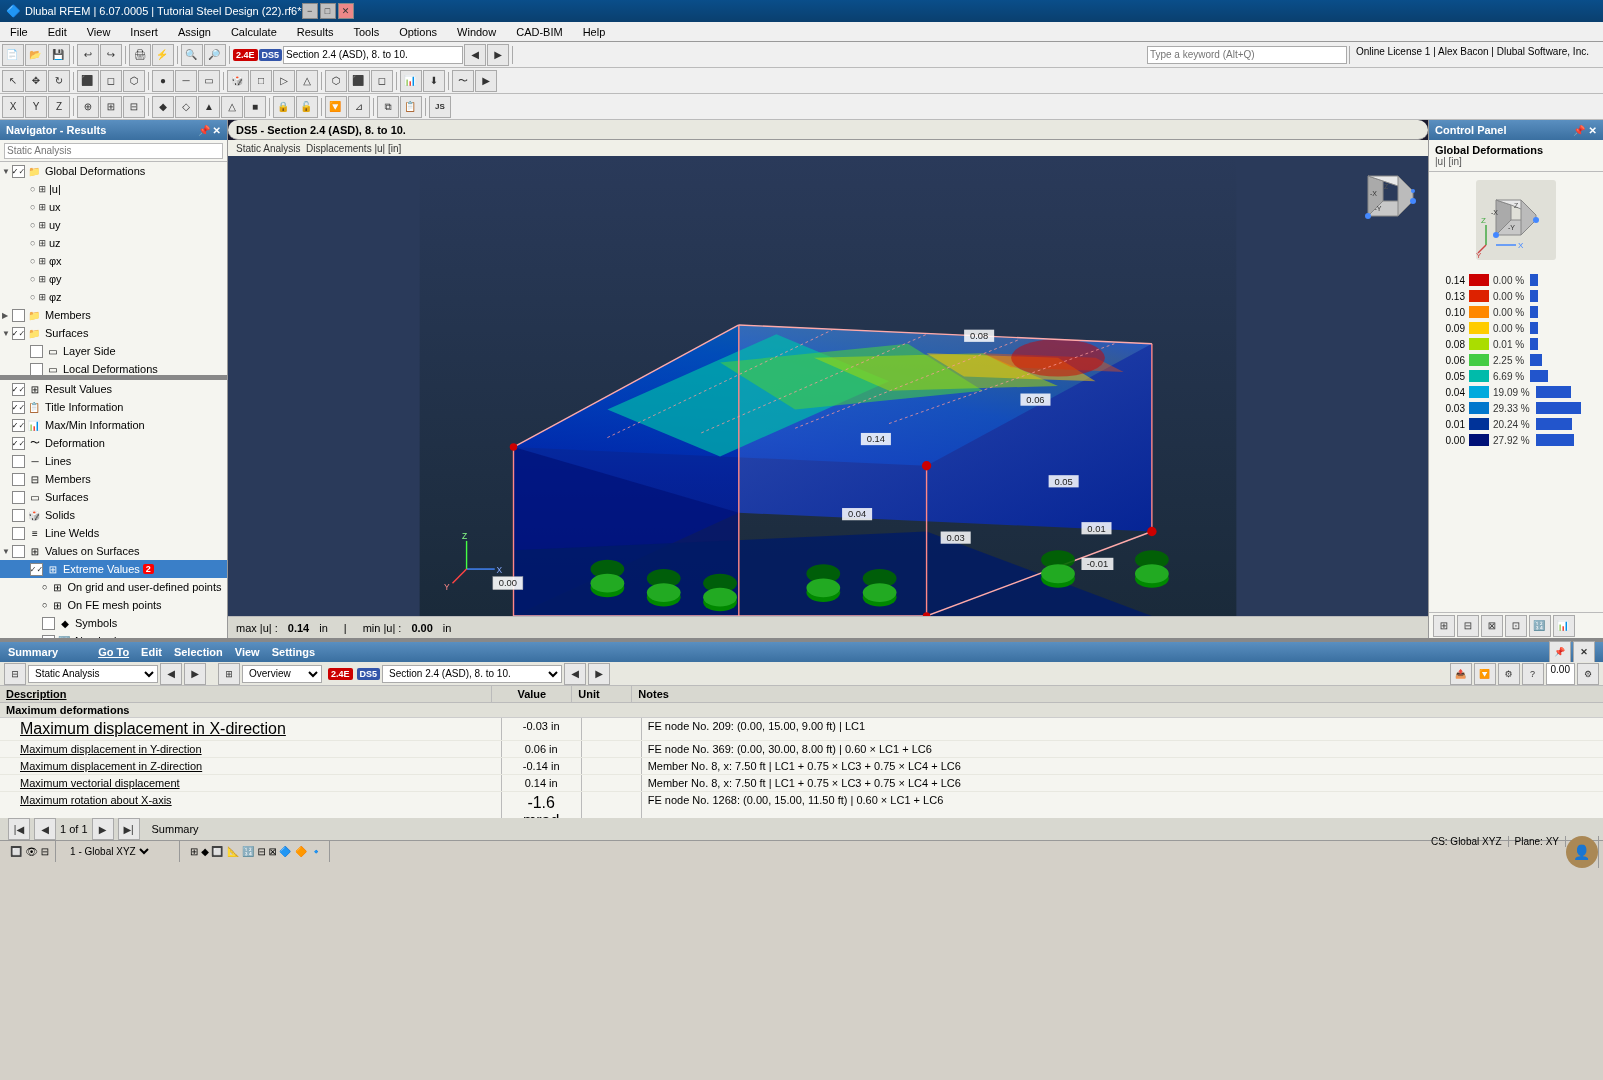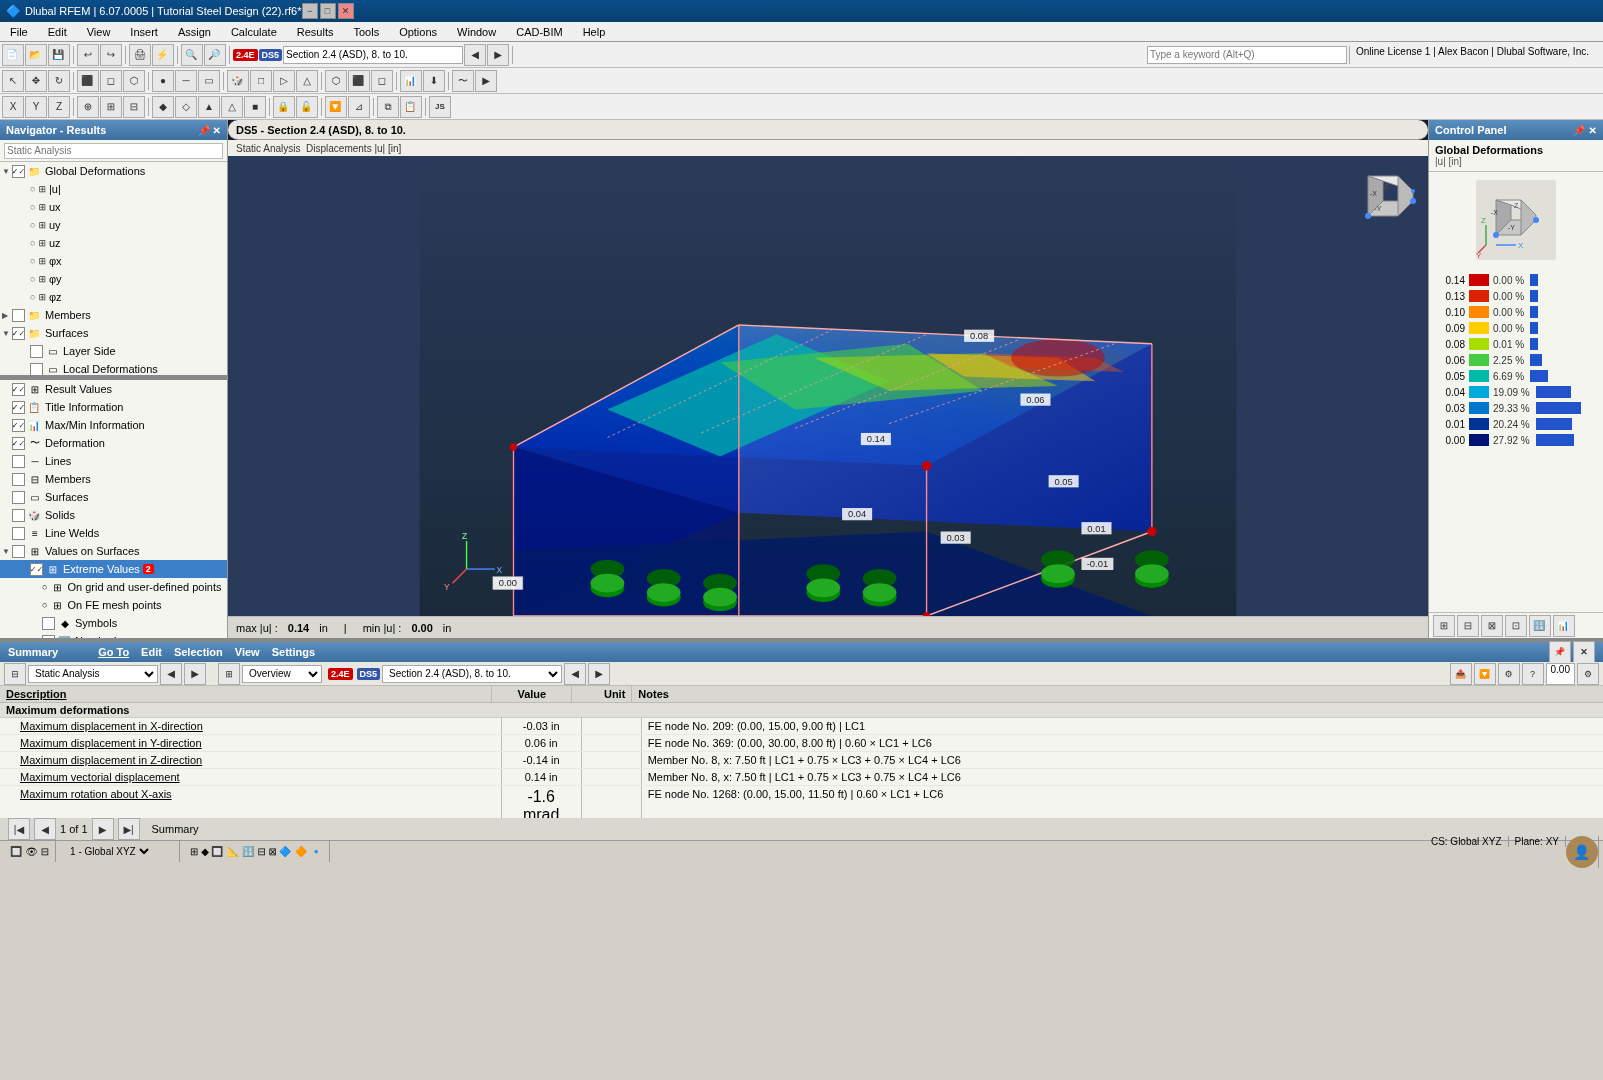--- a/index.html
+++ b/index.html
@@ -257,21 +257,21 @@
     }
     #summary-table-header {
       display: flex;
       background: #d8d8d0;
       border-bottom: 1px solid #bbb;
       font-weight: bold;
       font-size: 11px;
     }
     .sum-col-desc { flex: 1; padding: 2px 6px; border-right: 1px solid #bbb; text-decoration: underline; }
     .sum-col-val { width: 80px; padding: 2px 6px; border-right: 1px solid #bbb; text-align: center; }
-    .sum-col-unit { width: 60px; padding: 2px 6px; border-right: 1px solid #bbb; text-align: right; }
+    .sum-col-unit { width: 60px; padding: 2px 6px; border-right: 1px solid #bbb; text-align: left; }
     .sum-col-notes { flex: 2; padding: 2px 6px; }
     #summary-data { overflow-y: auto; flex: 1; }
     .sum-section-header {
       background: #e0e0d8;
       font-weight: bold;
       font-size: 11px;
       padding: 1px 6px;
       border-bottom: 1px solid #ccc;
     }
     .sum-row {
@@ -965,21 +965,21 @@
     <div class="sum-col-desc" style="width:380px; font-size:11px; font-weight:bold;">Description</div>
     <div class="sum-col-val">Value</div>
     <div class="sum-col-unit">Unit</div>
     <div class="sum-col-notes">Notes</div>
   </div>
 
   <div id="summary-data">
     <div class="sum-section-header">Maximum deformations</div>
 
     <div class="sum-row">
-      <div class="sum-col-desc" style="width:380px; padding-left:20px; font-size:11px;">Maximum displacement in X-direction</div>
+      <div class="sum-col-desc" style="width:380px; padding-left:20px; font-size:16px;">Maximum displacement in X-direction</div>
       <div class="sum-col-val" style="font-size:11px;">-0.03 in</div>
       <div class="sum-col-unit"></div>
       <div class="sum-col-notes" style="font-size:11px;">FE node No. 209: (0.00, 15.00, 9.00 ft) | LC1</div>
     </div>
     <div class="sum-row">
       <div class="sum-col-desc" style="width:380px; padding-left:20px; font-size:11px;">Maximum displacement in Y-direction</div>
       <div class="sum-col-val" style="font-size:11px;">0.06 in</div>
       <div class="sum-col-unit"></div>
       <div class="sum-col-notes" style="font-size:11px;">FE node No. 369: (0.00, 30.00, 8.00 ft) | 0.60 × LC1 + LC6</div>
     </div>

